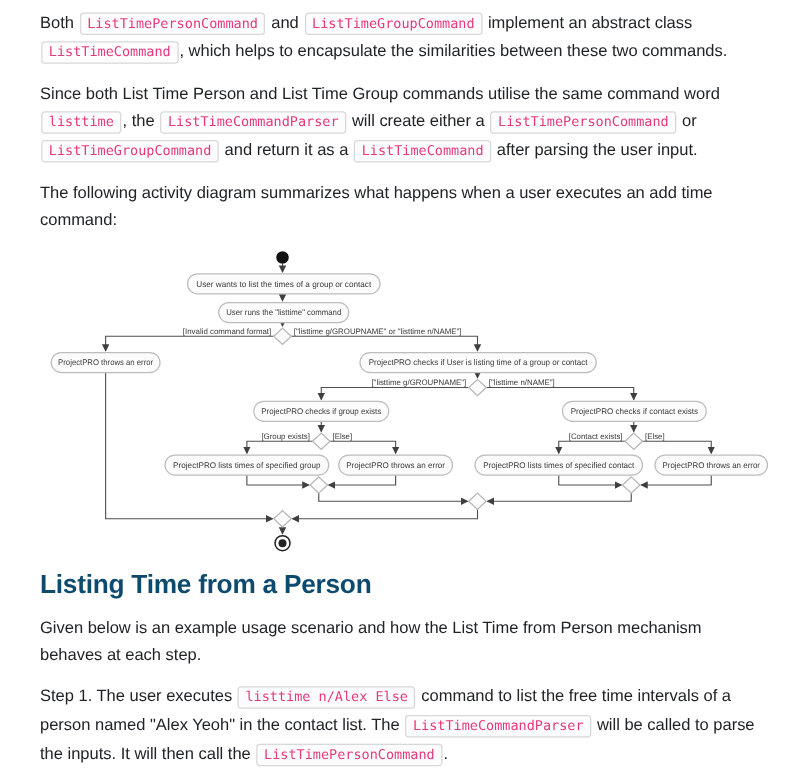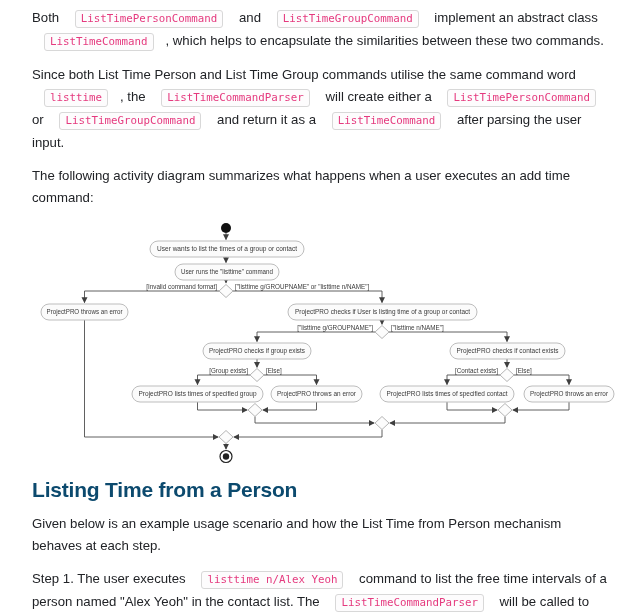--- a/index.html
+++ b/index.html
@@ -21,21 +21,21 @@
     color: #212327;
   }
   code.chip {
     font-family: "DejaVu Sans Mono", monospace;
     font-size: 10.8px;
     color: #e5397e;
     background: #fdfcfd;
     border: 1px solid #d8d8d8;
     border-radius: 3px;
     padding: 1px 5px 2px 5px;
-    margin: 0 12px;
+    margin: 0 1px;
     white-space: nowrap;
   }
   h2.section-heading {
     font-size: 21px;
     line-height: 26px;
     font-weight: bold;
     letter-spacing: -0.2px;
     color: #0c4a6e;
     margin: 9px 0 10px 0;
   }
@@ -185,16 +185,16 @@
 
     <g>
       <circle cx="226" cy="236.5" r="6" fill="#ffffff" stroke="#222222" stroke-width="1.2"></circle>
       <circle cx="226" cy="236.5" r="3.2" fill="#222222"></circle>
     </g>
   </svg>
 
   <div class="content">
     <h2 class="section-heading">Listing Time from a Person</h2>
     <p class="body-text">Given below is an example usage scenario and how the List Time from Person mechanism behaves at each step.</p>
-    <p class="body-text">Step 1. The user executes <code class="chip">listtime n/Alex Yeoh</code> command to list the free time intervals of a person named "Alex Yeoh" in the contact list. The <code class="chip">ListTimeCommandParser</code> will be called to parse the inputs. It will then call the <code class="chip">ListTimePersonCommand</code>.</p>
+    <p class="body-text">Step 1. The user executes <code class="chip">listtime n/Alex Else</code> command to list the free time intervals of a person named "Alex Yeoh" in the contact list. The <code class="chip">ListTimeCommandParser</code> will be called to parse the inputs. It will then call the <code class="chip">ListTimePersonCommand</code>.</p>
   </div>
 
 </div>
 
 </body></html>

